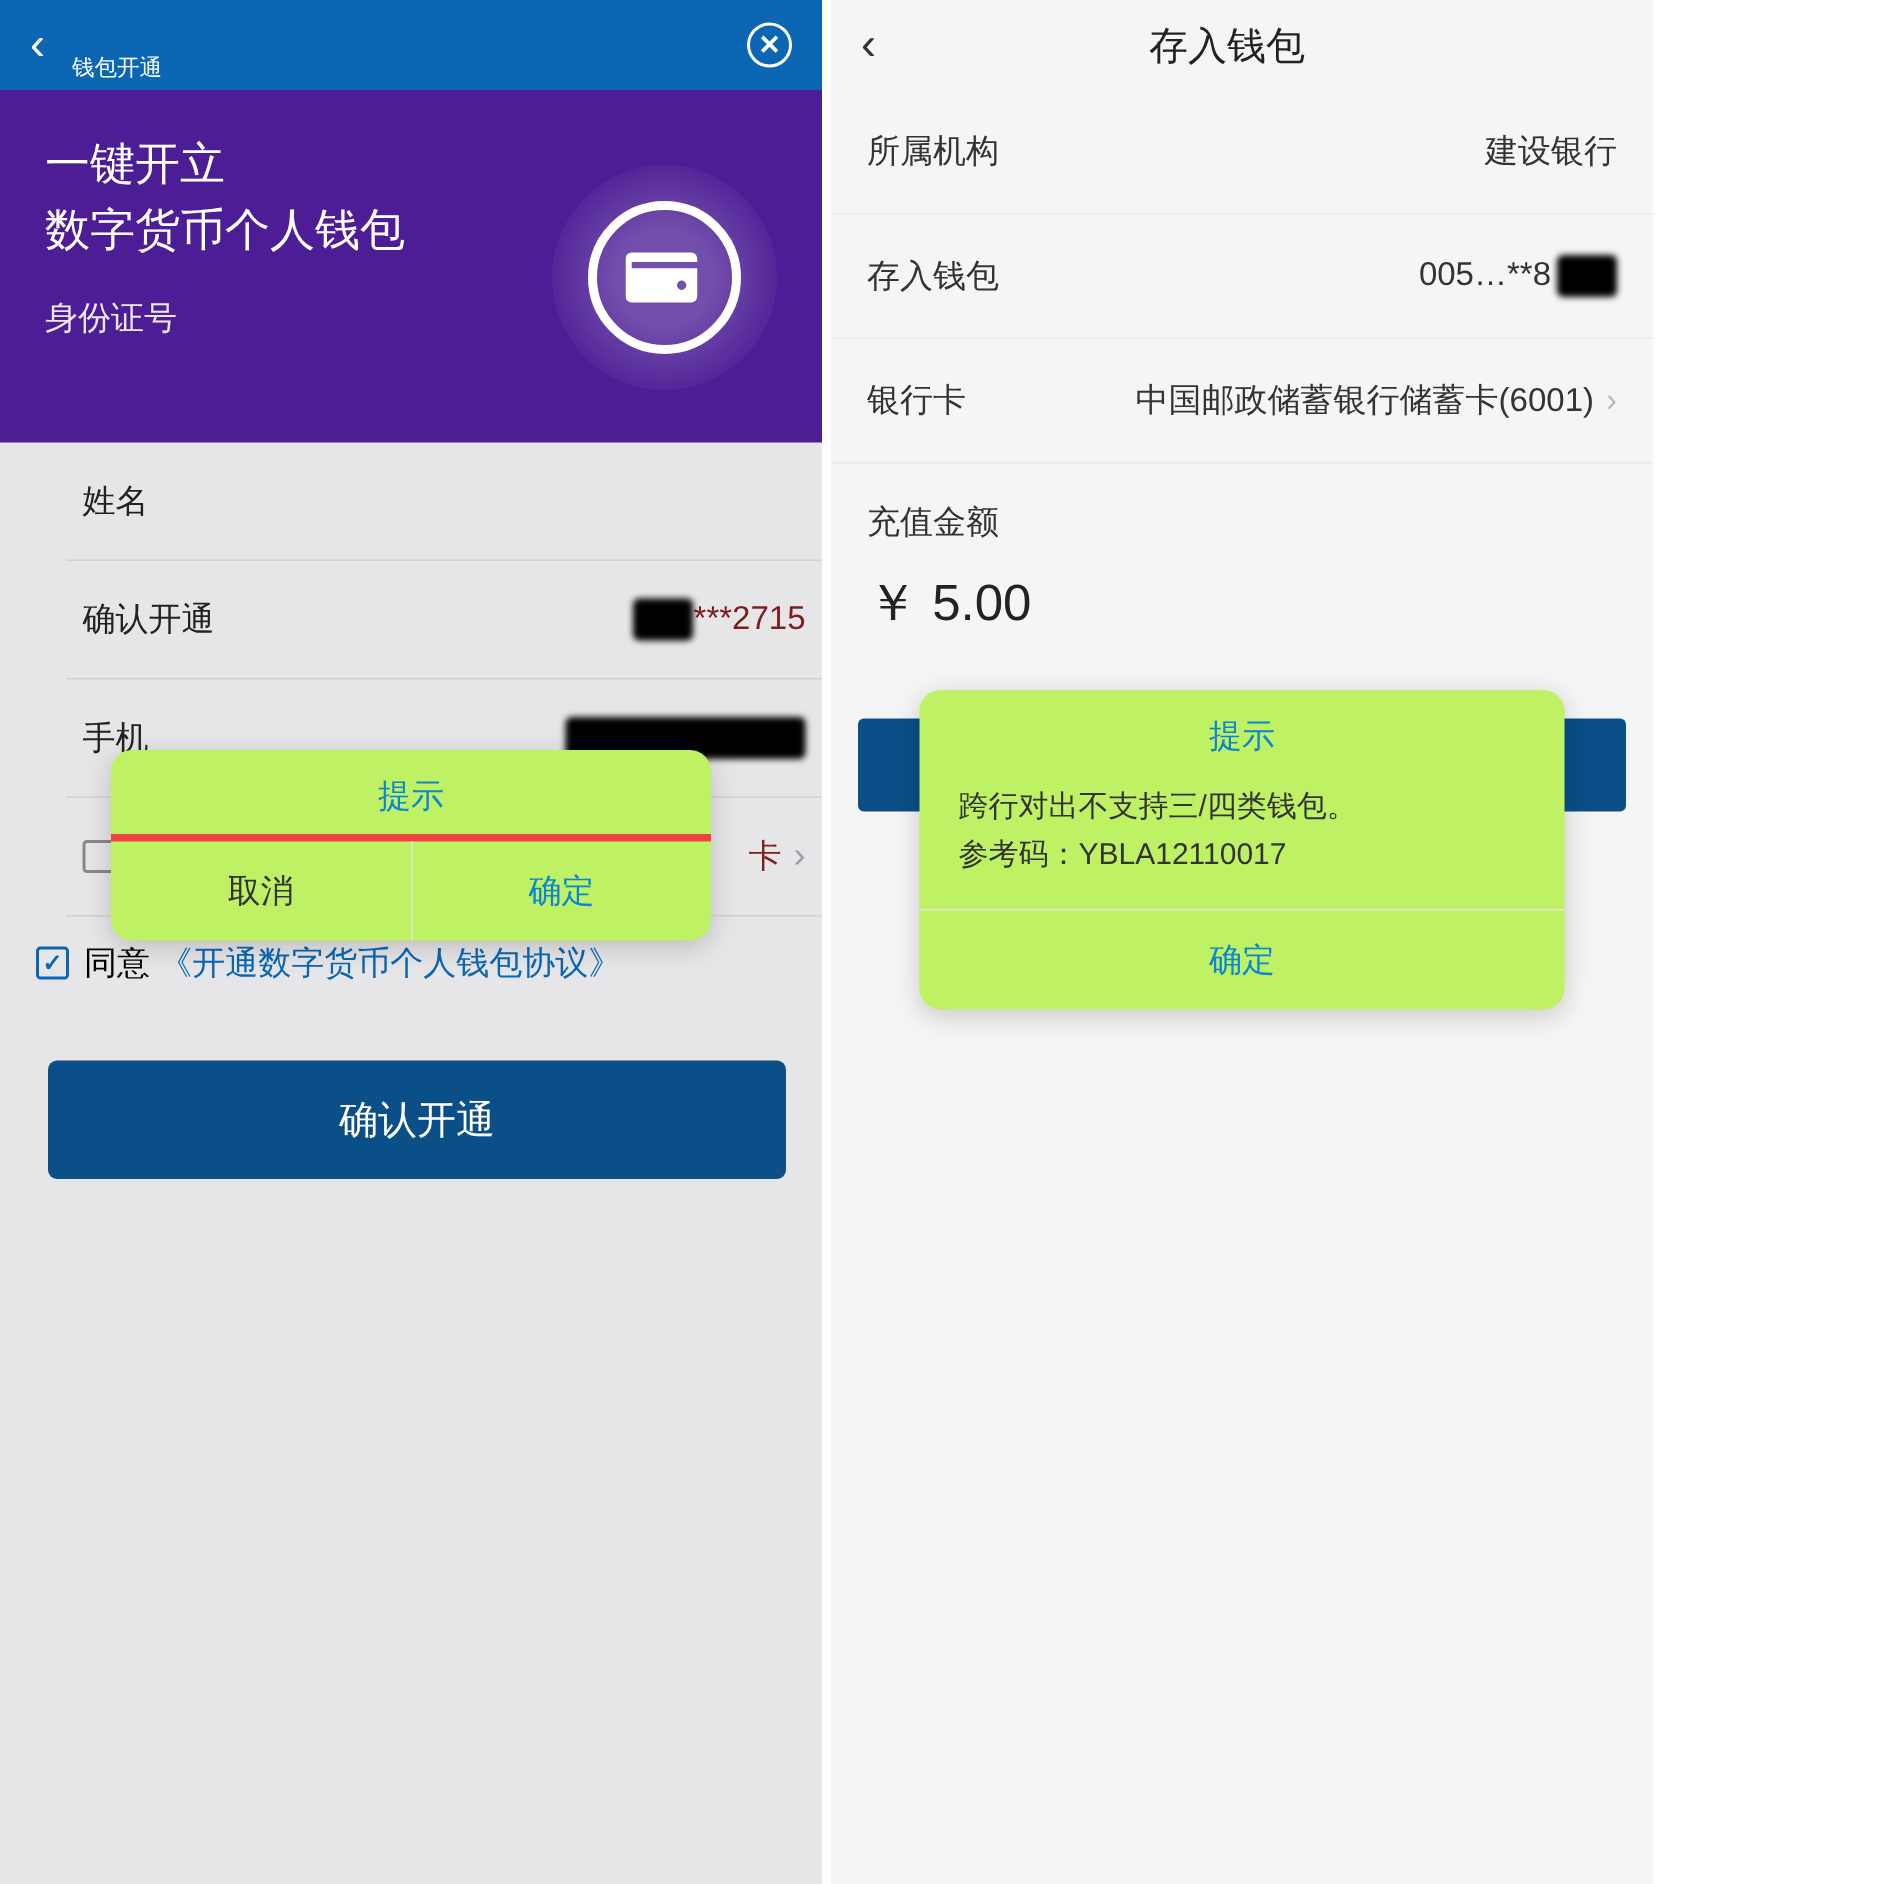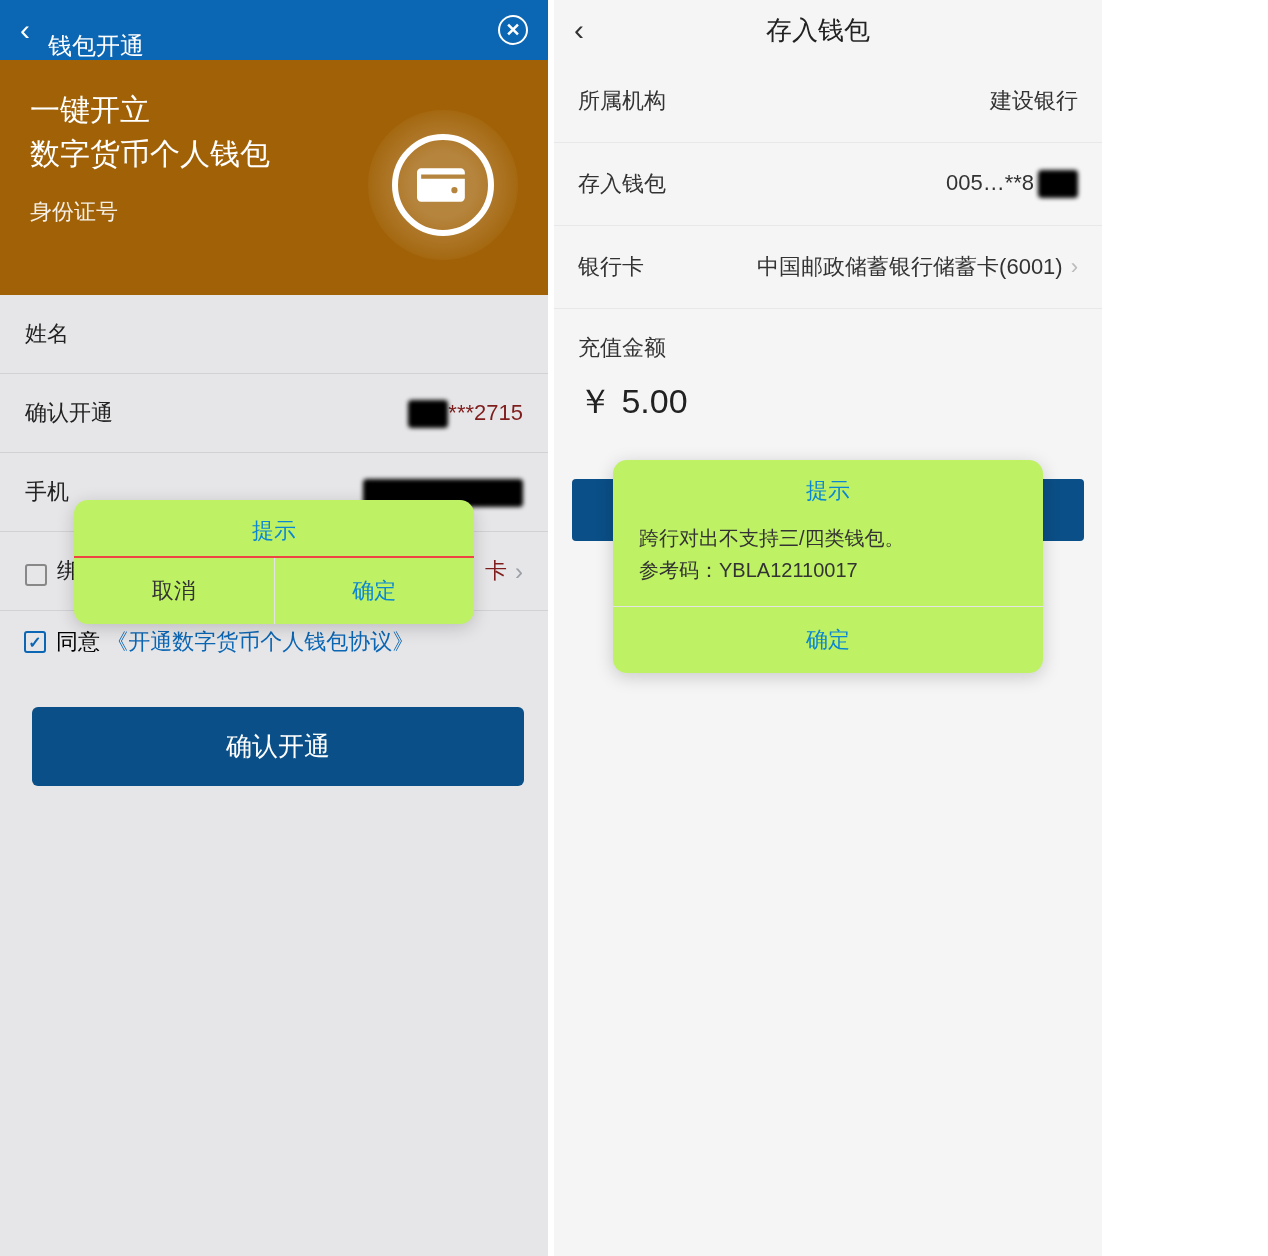--- a/index.html
+++ b/index.html
@@ -5,52 +5,52 @@
 * { margin: 0; padding: 0; box-sizing: border-box; font-family: -apple-system, "PingFang SC", "Microsoft YaHei", sans-serif; }
 body { background: #fff; width: 1268px; height: 1256px; display: flex; }
 
 .phone { height: 1256px; position: relative; overflow: hidden; }
 .phone-left { width: 548px; background: #e6e6e8; }
 .phone-right { width: 548px; background: #f5f5f5; margin-left: 6px; }
 
 
 .left-header { background: #0b66b4; height: 60px; display: flex; align-items: center; padding: 0 20px; color: #fff; }
 .back-chev { font-size: 30px; margin-right: 18px; }
-.left-title { font-size: 24px; flex: 1; margin-top: 31px; }
+.left-title { font-size: 15px; flex: 1; margin-top: 31px; }
 .close-x { width: 30px; height: 30px; border: 2.5px solid #fff; border-radius: 50%; display: flex; align-items: center; justify-content: center; font-size: 18px; font-weight: bold; }
 
-.hero { background: #a16207; height: 235px; padding: 28px 30px; color: #fff; position: relative; }
+.hero { background: #4c1d95; height: 235px; padding: 28px 30px; color: #fff; position: relative; }
 .hero h1 { font-size: 30px; font-weight: 400; line-height: 1.45; }
 .hero p { font-size: 22px; margin-top: 22px; opacity: 0.9; }
 .wallet-circle { position: absolute; right: 30px; top: 50px; width: 150px; height: 150px; border-radius: 50%;
  background: radial-gradient(circle, rgba(255,255,255,0.22) 30%, rgba(255,255,255,0.05) 68%, rgba(255,255,255,0) 80%);
  display:flex; align-items:center; justify-content:center;}
 .wallet-ring { width:102px; height:102px; border:6px solid #fff; border-radius:50%; display:flex; align-items:center; justify-content:center;}
 .wallet-ring svg { width:52px; height:46px; }
 
 .form-area { background: #e6e6e8; }
-.row { display:flex; align-items:flex-end; padding: 24px 25px; border-bottom:1px solid #d2d2d5; font-size:22px; color:#222; }
+.row { display:flex; align-items:center; padding: 24px 11px; border-bottom:1px solid #d2d2d5; font-size:22px; color:#222;margin-left:44px; }
 .row .label { flex:1; }
 .row .value { color:#7f1d1d; }
 .row .chev { color:#9aa0a6; font-size:24px; margin-left:8px;}
 .redacted { display:inline-block; width:160px; height:28px; background:#000; border-radius:4px; filter:blur(2px); vertical-align:middle;}
 .redact-small { width:40px;}
 
 .chk-row { display:flex; align-items:center; padding: 10px 24px; font-size:22px; margin: 6px 0 10px 0;}
 .chk { width:22px; height:22px; border:2px solid #0b66b4; border-radius:3px; margin-right:10px; display:flex; align-items:center; justify-content:center; color:#0b66b4; font-size:16px; font-weight:bold;}
 .agree-link { color:#0b66b4;}
 
 .big-btn { margin: 40px 24px 0 32px; background:#0a4f87; color:#fff; text-align:center; padding:22px 0; border-radius:6px; font-size:26px;}
 
 
 .modal { position:absolute; left:50%; transform:translateX(-50%); background:#bef264; border-radius:14px; box-shadow:0 4px 18px rgba(0,0,0,0.18); overflow:hidden;}
 .modal-left { top: 500px; width: 400px; }
 .modal-title { text-align:center; color:#0b86d2; font-size:22px; padding:16px 0 10px 0;}
 .modal-msg { text-align:center; color:#333; font-size:20px; padding: 4px 22px 22px 22px;}
-.modal-btns { display:flex; border-top:2px solid #ef4444;}
+.modal-btns { display:flex; border-top:5px solid #ef4444;}
 .modal-btn { flex:1; text-align:center; padding:18px 0; font-size:22px;}
 .modal-btn.cancel { color:#333; border-right:1px solid #e4e4e6;}
 .modal-btn.confirm { color:#0b86d2;}
 
 
 .right-header { height:60px; display:flex; align-items:center; padding:0 20px; background:#f5f5f5;}
 .right-header .back { font-size:30px; color:#333;}
 .right-title { flex:1; text-align:center; font-size:26px; color:#222; padding-right:30px;}
 
 .r-row { display:flex; align-items:center; padding:26px 24px; border-bottom:1px solid #e8e8ea; font-size:22px; background:#f5f5f5;}

